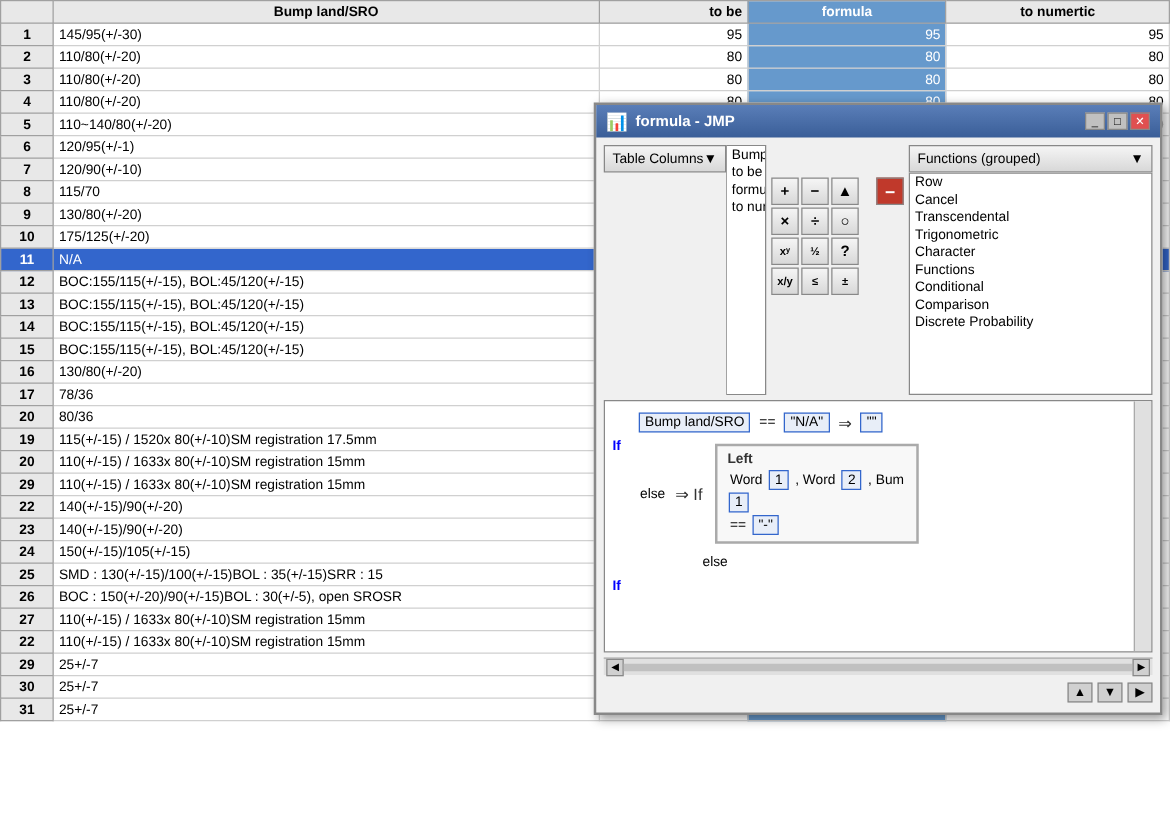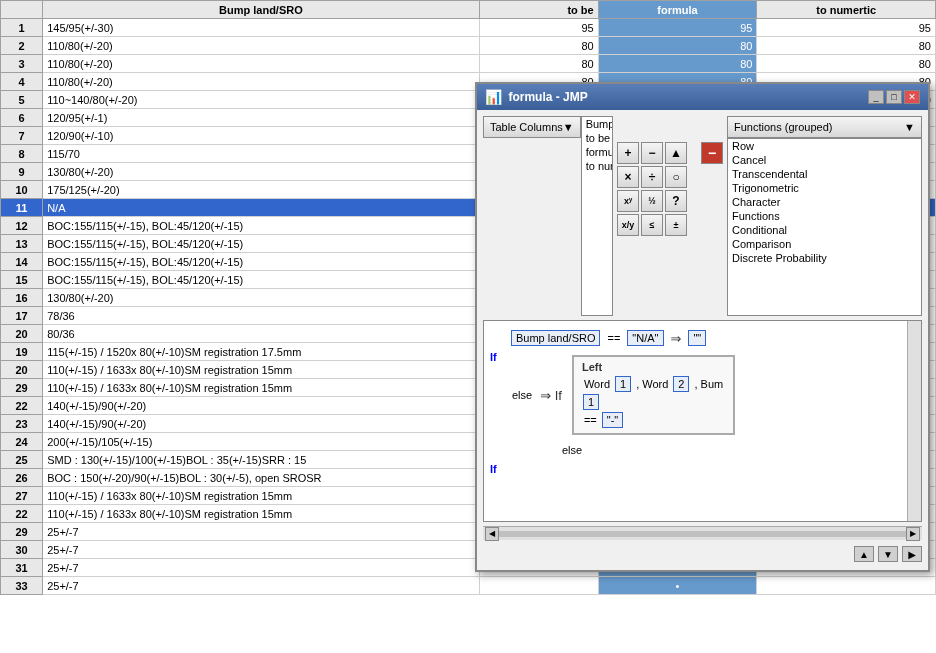--- a/index.html
+++ b/index.html
@@ -511,21 +511,21 @@
         </tr>
         <tr>
           <td>23</td>
           <td style="max-width: 220px; overflow: hidden; text-overflow: ellipsis;">140(+/-15)/90(+/-20)</td>
           <td style="text-align: right;">90</td>
           <td style="text-align: right; background: rgb(102, 153, 204); color: white;">90</td>
           <td style="text-align: right;"></td>
         </tr>
         <tr>
           <td>24</td>
-          <td style="max-width: 220px; overflow: hidden; text-overflow: ellipsis;">200(+/-15)/105(+/-15)</td>
+          <td style="max-width: 220px; overflow: hidden; text-overflow: ellipsis;">150(+/-15)/105(+/-15)</td>
           <td style="text-align: right;">105</td>
           <td style="text-align: right; background: rgb(102, 153, 204); color: white;">105</td>
           <td style="text-align: right;"></td>
         </tr>
         <tr>
           <td>25</td>
           <td style="max-width: 220px; overflow: hidden; text-overflow: ellipsis;">SMD : 130(+/-15)/100(+/-15)BOL : 35(+/-15)SRR : 15</td>
           <td style="text-align: right;">100</td>
           <td style="text-align: right; background: rgb(102, 153, 204); color: white;">100</td>
           <td style="text-align: right;"></td>
@@ -560,27 +560,20 @@
         </tr>
         <tr>
           <td>30</td>
           <td style="max-width: 220px; overflow: hidden; text-overflow: ellipsis;">25+/-7</td>
           <td style="text-align: right;"></td>
           <td style="text-align: center; background: rgb(102, 153, 204); color: white;">•</td>
           <td style="text-align: right;"></td>
         </tr>
         <tr>
           <td>31</td>
-          <td style="max-width: 220px; overflow: hidden; text-overflow: ellipsis;">25+/-7</td>
-          <td style="text-align: right;"></td>
-          <td style="text-align: center; background: rgb(102, 153, 204); color: white;">•</td>
-          <td style="text-align: right;"></td>
-        </tr>
-        <tr>
-          <td>33</td>
           <td style="max-width: 220px; overflow: hidden; text-overflow: ellipsis;">25+/-7</td>
           <td style="text-align: right;"></td>
           <td style="text-align: center; background: rgb(102, 153, 204); color: white;">•</td>
           <td style="text-align: right;"></td>
         </tr>
       </tbody>
   </table>
 </div>
 
 <div class="dialog">

